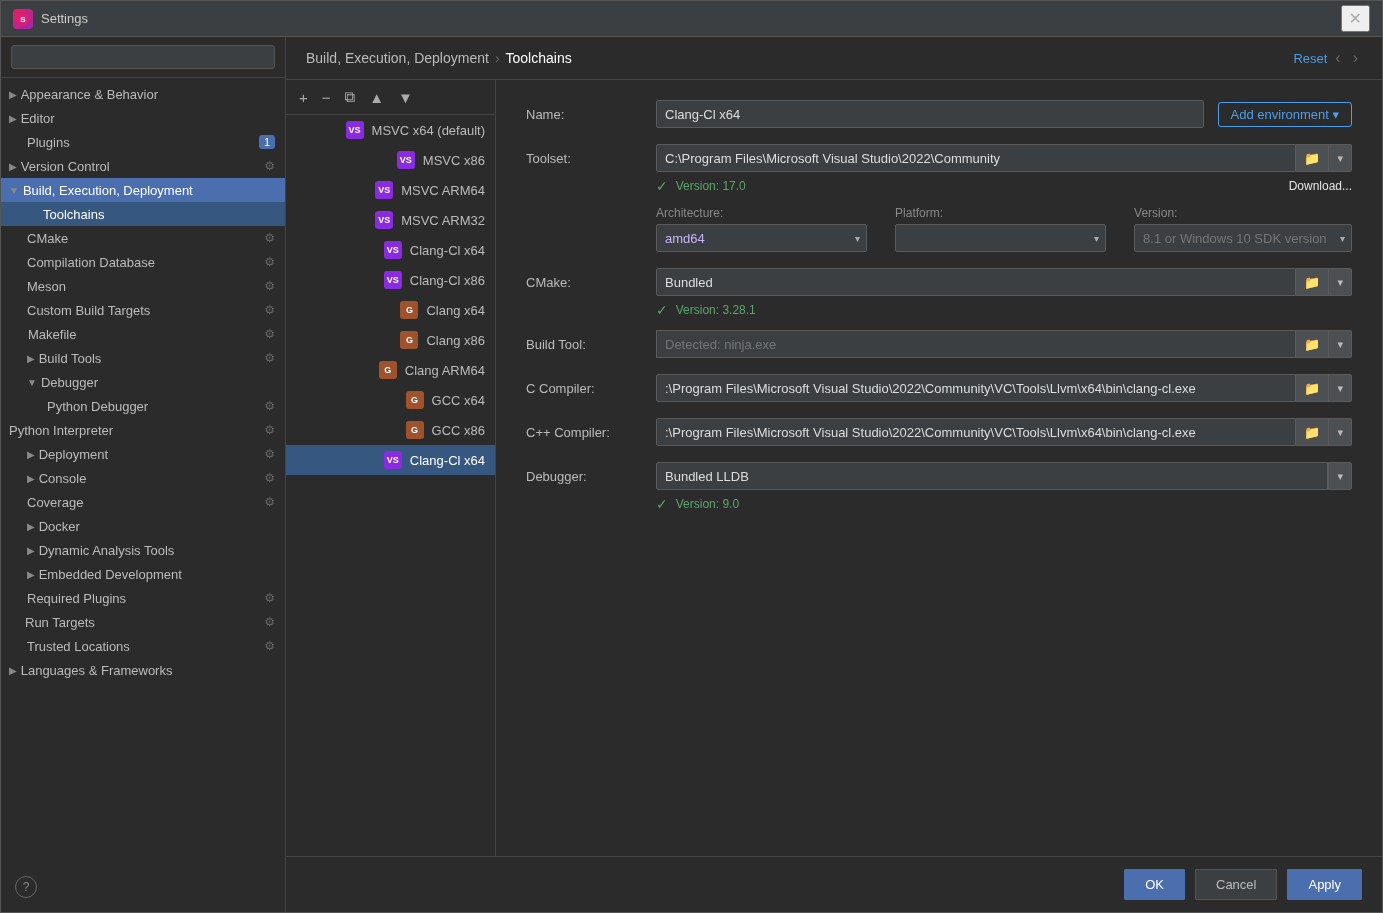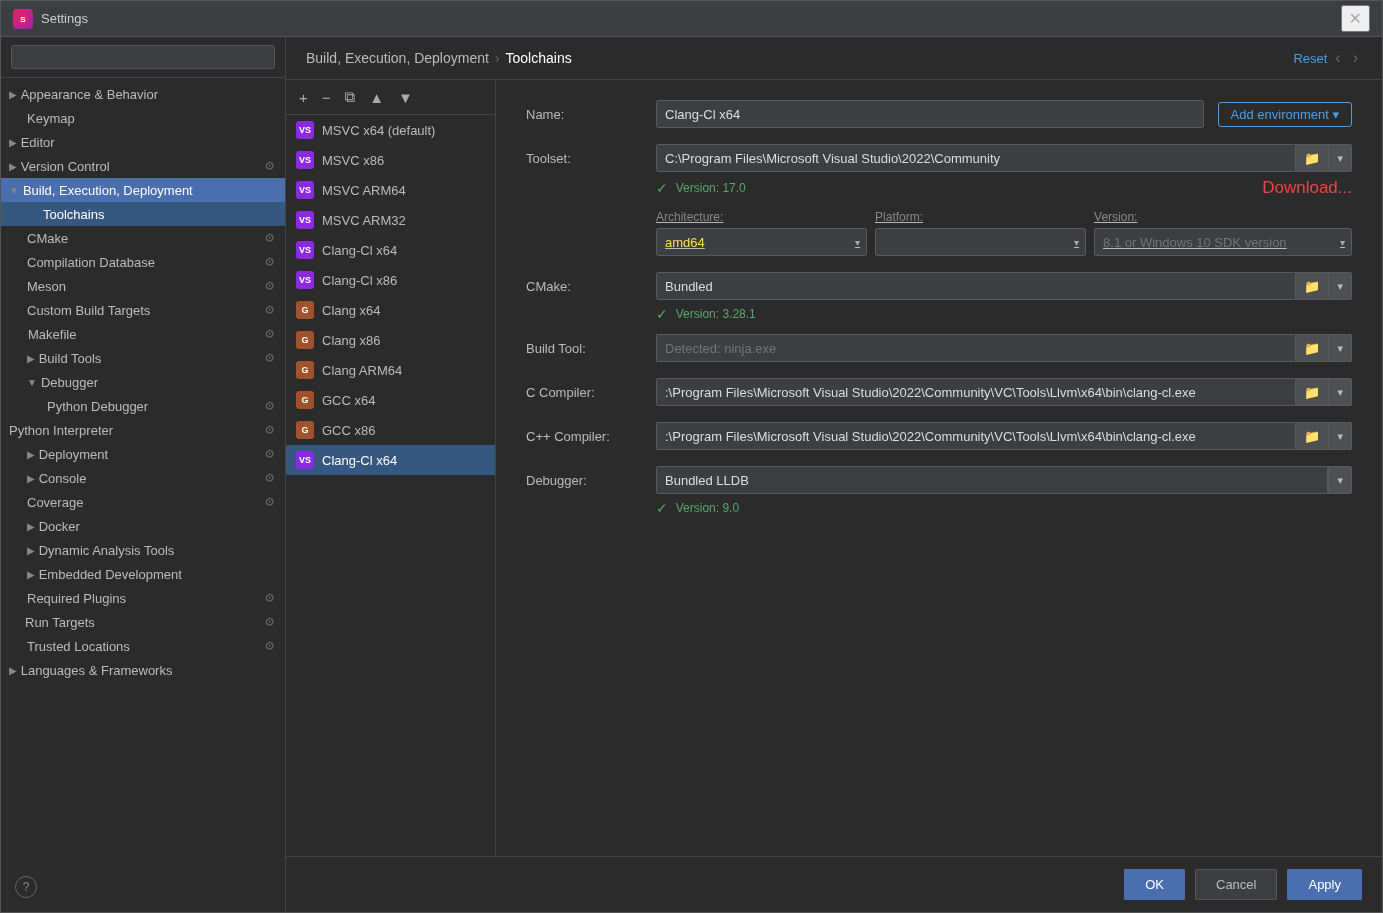--- a/index.html
+++ b/index.html
@@ -204,20 +204,21 @@
       overflow-y: auto;
     }
     .tc-item {
       display: flex;
       align-items: center;
       padding: 6px 10px;
       cursor: pointer;
       gap: 8px;
       color: #bbb;
       font-size: 13px;
+      justify-content: flex-end;
     }
     .tc-item.selected { background: #365880; color: white; }
     .tc-icon {
       width: 18px;
       height: 18px;
       border-radius: 3px;
       display: flex;
       align-items: center;
       justify-content: center;
       font-size: 9px;
@@ -299,53 +300,52 @@
     }
 
     .version-row {
       display: flex;
       align-items: center;
       margin: -10px 0 12px 130px;
       gap: 8px;
     }
     .check-icon { color: #59a869; font-size: 14px; }
     .version-text { color: #59a869; font-size: 12px; }
-    .download-link { color: #ef4444; font-size: 17px; cursor: pointer; margin-left: auto; }
+    .download-link { color: #e5e5e5; font-size: 12px; cursor: pointer; margin-left: auto; }
 
     .arch-row {
       display: flex;
       align-items: flex-start;
       margin-bottom: 16px;
     }
     .arch-label { width: 130px; color: #bbb; font-size: 13px; }
     .arch-fields {
       display: flex;
-      gap: 8px;
-      flex: 1;
-      text-decoration: underline;
+      gap: 28px;
+      flex: 1;
     }
     .arch-field {
       display: flex;
       flex-direction: column;
       gap: 4px;
     }
     .arch-field-label { color: #888; font-size: 12px; }
     .arch-select {
       display: flex;
       align-items: center;
       background: #3c3f41;
       border: 1px solid #5a5a5a;
       border-radius: 2px;
       min-width: 100px;
     }
     .arch-select input {
       flex: 1;
       background: transparent;
       border: none;
-      color: #fde047;
+      color: #c4b5fd;
       padding: 5px 8px;
       font-size: 13px;
       outline: none;
       min-height: 26px;
     }
     .arch-select .arrow { color: #aaa; padding: 0 6px; font-size: 10px; }
 
     .gray-input {
       flex: 1;
       background: #3c3f41;
@@ -453,29 +453,30 @@
     <div class="sidebar">
       <div class="search-bar">
         <input class="search-input" type="text" placeholder="" style="">
       </div>
       <div class="sidebar-list">
 
         <div class="sidebar-item" style="padding-left:8px">
           <span class="arrow">▶</span>
           <span>Appearance &amp; Behavior</span>
         </div>
-        <div class="sidebar-item" style="padding-left:26px">
-          <span>Keymap</span>
-        </div>
 
         <div class="sidebar-item" style="padding-left:8px">
           <span class="arrow">▶</span>
           <span>Editor</span>
         </div>
 
+        <div class="sidebar-item" style="padding-left:26px">
+          <span>Plugins</span>
+          <span class="sidebar-badge">1</span>
+        </div>
 
         <div class="sidebar-item" style="padding-left:8px">
           <span class="arrow">▶</span>
           <span>Version Control</span>
           <span class="sidebar-settings-icon">⚙</span>
         </div>
 
         <div class="sidebar-item active" style="padding-left:8px">
           <span class="arrow">▼</span>
           <span>Build, Execution, Deployment</span>

